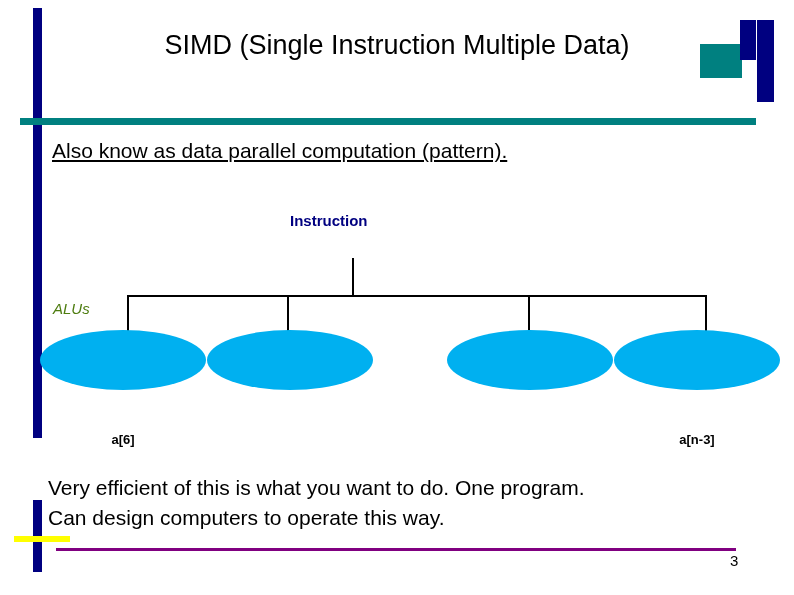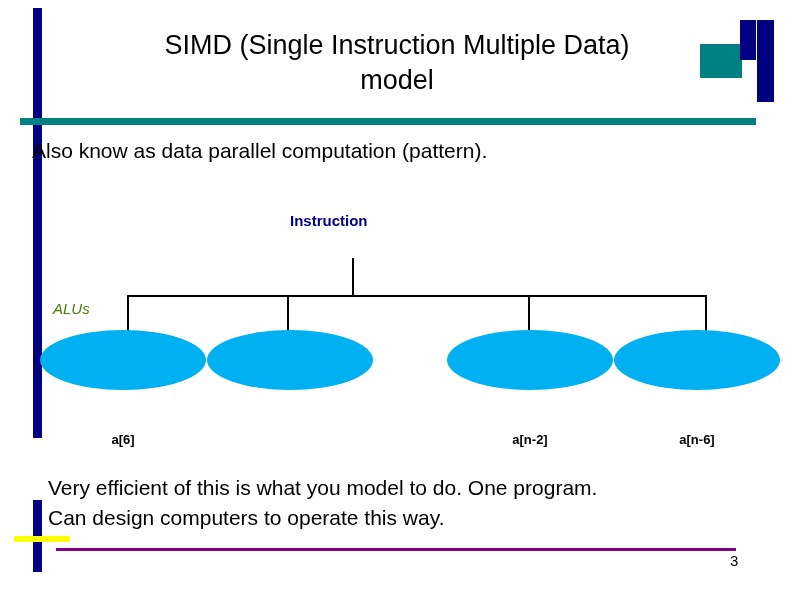--- a/index.html
+++ b/index.html
@@ -94,25 +94,26 @@
     width: 714px;
     text-align: center;
     font-size: 27px;
     color: #000000;
     line-height: 1.28;
   }
 
   
   .intro {
     position: absolute;
-    left: 32px;
+    left: 52px;
     top: 136px;
     font-size: 21px;
     color: #000000;
     line-height: 1.42;
+    text-decoration: underline;
   }
   .outro {
     position: absolute;
     left: 48px;
     top: 473px;
     font-size: 21px;
     color: #000000;
     line-height: 1.45;
   }
   .intro div, .outro div { white-space: nowrap; }
@@ -193,21 +194,20 @@
   <div class="left-vbar"></div>
   <div class="left-vbar-lower"></div>
   <div class="yellow-hbar"></div>
   <div class="purple-hbar"></div>
   <div class="tr-block-teal"></div>
   <div class="tr-block-navy-b"></div>
   <div class="tr-block-navy-a"></div>
 
   <div class="title">
     <div>SIMD (Single Instruction Multiple Data)</div>
-    <div>model</div>
   </div>
   <div class="title-underline"></div>
 
   <div class="intro">
     <div>Also know as data parallel computation (pattern).</div>
   </div>
 
   <div class="instruction-box">
     <div>Instruction</div>
   </div>
@@ -221,23 +221,22 @@
   <div class="drop" style="left:705px;"></div>
 
   <div class="alu-label">ALUs</div>
 
   <div class="alu" style="left:40px;"></div>
   <div class="alu" style="left:207px;"></div>
   <div class="alu" style="left:447px;"></div>
   <div class="alu" style="left:614px;"></div>
 
   <div class="alu-name" style="left:40px;  width:166px;">a[6]</div>
-  <div class="alu-name" style="left:447px; width:166px;">a[n-2]</div>
-  <div class="alu-name" style="left:614px; width:166px;">a[n-6]</div>
+  <div class="alu-name" style="left:614px; width:166px;">a[n-3]</div>
 
   <div class="outro">
-    <div>Very efficient of this is what you model to do. One program.</div>
+    <div>Very efficient of this is what you want to do. One program.</div>
     <div>Can design computers to operate this way.</div>
   </div>
 
   <div class="page-number">3</div>
 
 </div>
 
 </body></html>

